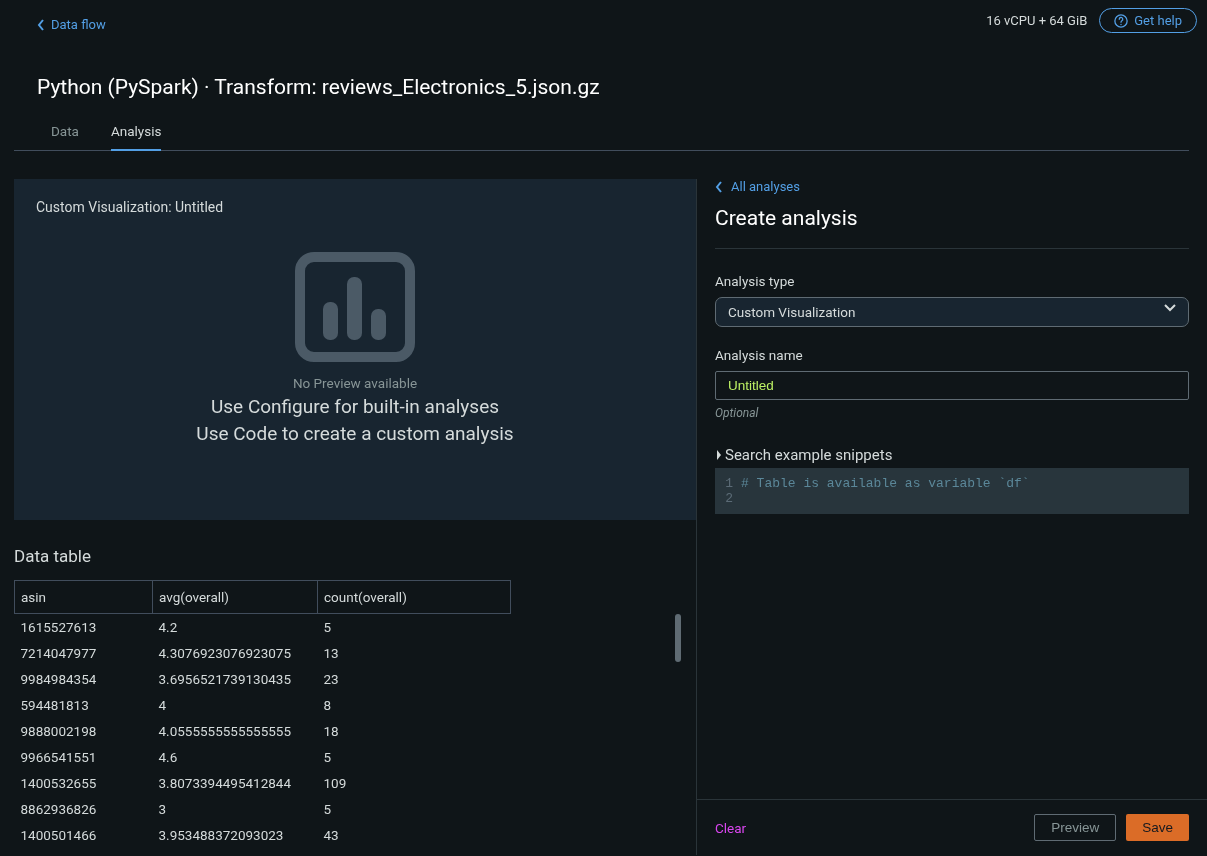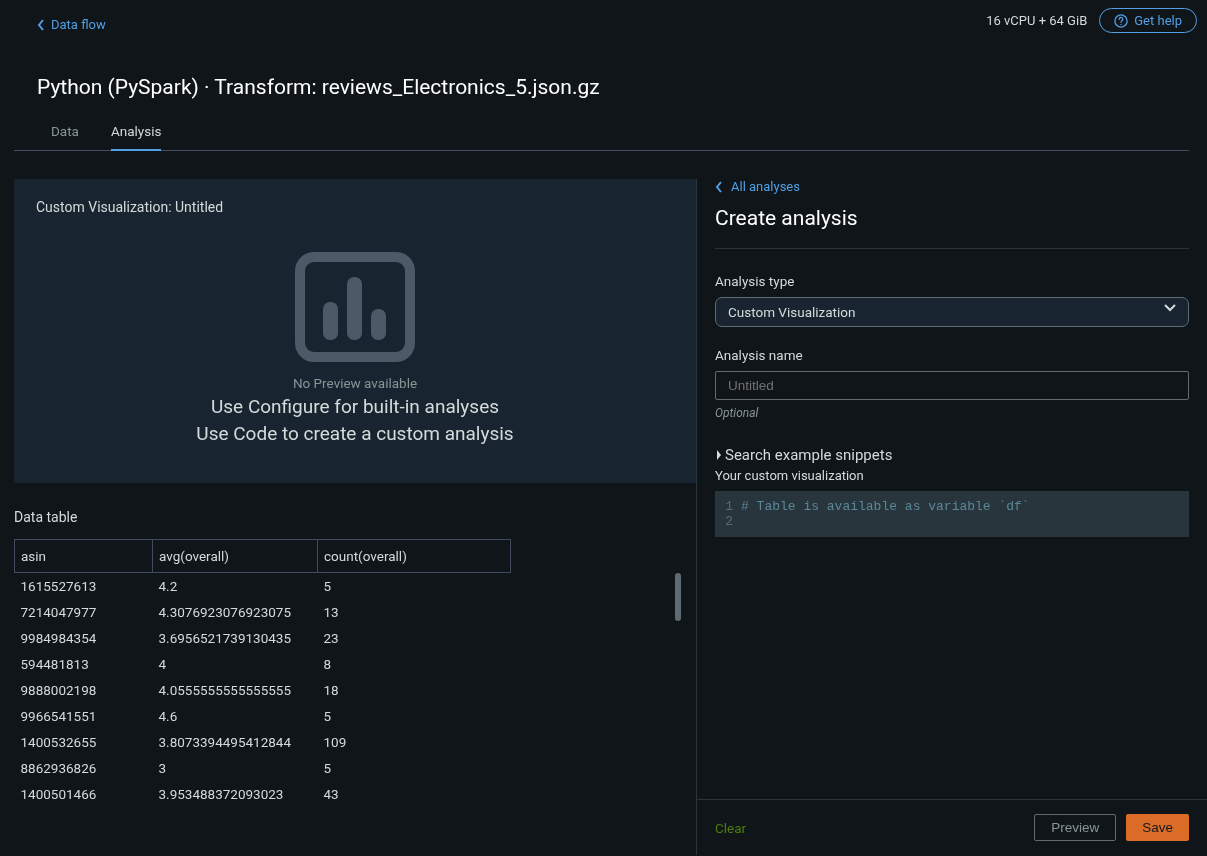--- a/index.html
+++ b/index.html
@@ -85,21 +85,21 @@
       flex-direction: column;
       position: relative;
     }
     .right-scroll {
       padding: 0 18px 0 18px;
       flex: 1;
       overflow-y: auto;
     }
     .viz-card {
       background: #182530;
-      height: 304px;
+      height: 341px;
       padding: 20px 22px;
       display: flex;
       flex-direction: column;
     }
     .viz-card-title {
       font-size: 14px;
       color: #d5dbdb;
       margin-bottom: 18px;
     }
     .viz-placeholder {
@@ -119,21 +119,21 @@
       font-size: 13.5px;
       color: #879596;
       margin-bottom: 4px;
     }
     .viz-sub {
       font-size: 19px;
       color: #d5dbdb;
       margin-bottom: 4px;
     }
     .data-table-label {
-      font-size: 14px;
+      font-size: 17px;
       color: #d5dbdb;
       margin: 26px 0 14px 0;
     }
     .data-table {
       width: 497px;
       position: relative;
     }
     .data-table table {
       width: 100%;
       border-collapse: collapse;
@@ -206,21 +206,21 @@
       justify-content: space-between;
       cursor: pointer;
       margin-bottom: 20px;
     }
     .input-box {
       width: 100%;
       background: #0f1518;
       border: 1px solid #5f6b73;
       border-radius: 2px;
       padding: 6px 12px;
-      color: #737373;
+      color: #bef264;
       font-size: 13.5px;
     }
     .expander {
       display: flex;
       align-items: center;
       gap: 2px;
       font-size: 15px;
       color: #d5dbdb;
       margin: 26px 0 4px 0;
       cursor: pointer;
@@ -248,21 +248,21 @@
     .code-content { color: #5b8799; flex:1; }
     .right-footer {
       border-top: 1px solid #2a3439;
       padding: 14px 18px;
       display: flex;
       justify-content: space-between;
       align-items: center;
       background: #0f1518;
     }
     .btn-clear {
-      color: #4d7c0f;
+      color: #d946ef;
       font-size: 13.5px;
       cursor: pointer;
     }
     .btn-group { display: flex; gap: 10px; }
     .btn-outline {
       border: 1px solid #5f6b73;
       background: transparent;
       color: #879596;
       padding: 5px 16px;
       font-size: 13.5px;
@@ -409,21 +409,20 @@
       <label class="form-label">Analysis name</label>
       <input class="input-box" value="Untitled" style="">
       <div class="form-optional">Optional</div>
 
       <div class="expander">
         <svg viewBox="0 0 8 12">
             <path d="M2 1l4 5-4 5" fill="#d5dbdb"></path>
           </svg>
         <span>Search example snippets</span>
       </div>
-      <div class="custom-viz-label">Your custom visualization</div>
       <div class="code-editor">
         <div class="code-gutter">1<br>2</div>
         <div class="code-content"># Table is available as variable `df`</div>
       </div>
     </div>
     <div class="right-footer">
       <span class="btn-clear">Clear</span>
       <div class="btn-group">
         <button class="btn-outline">Preview</button>
         <button class="btn-primary">Save</button>

